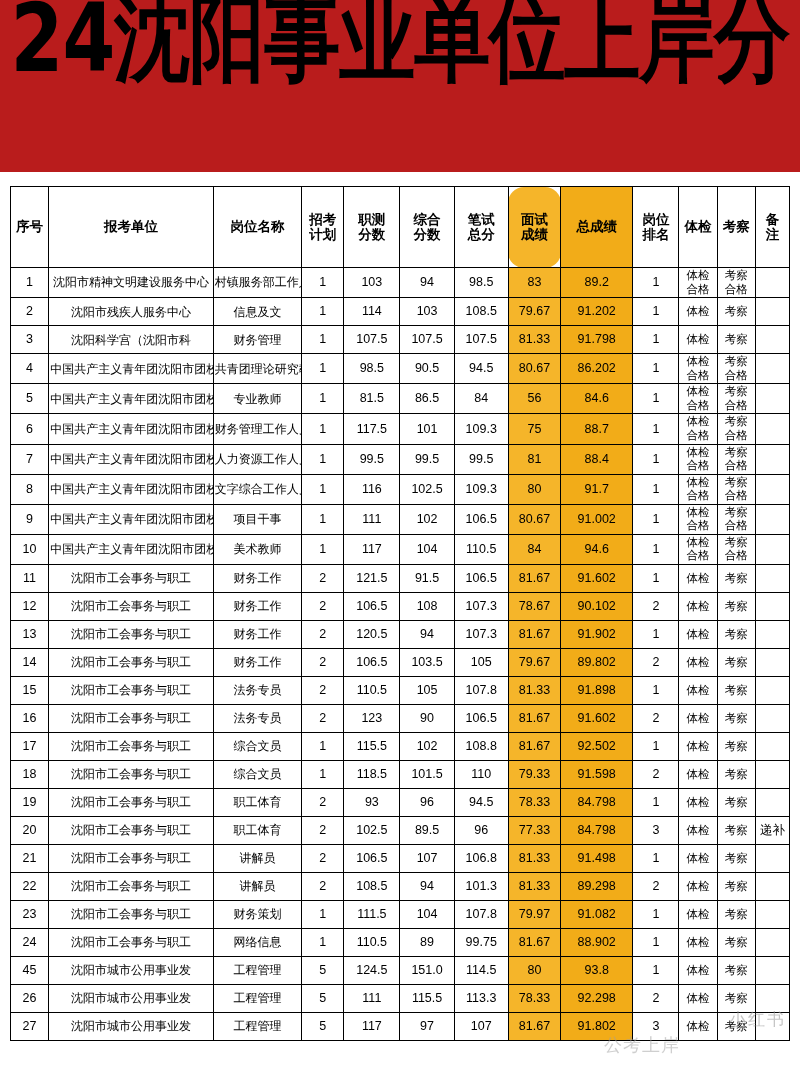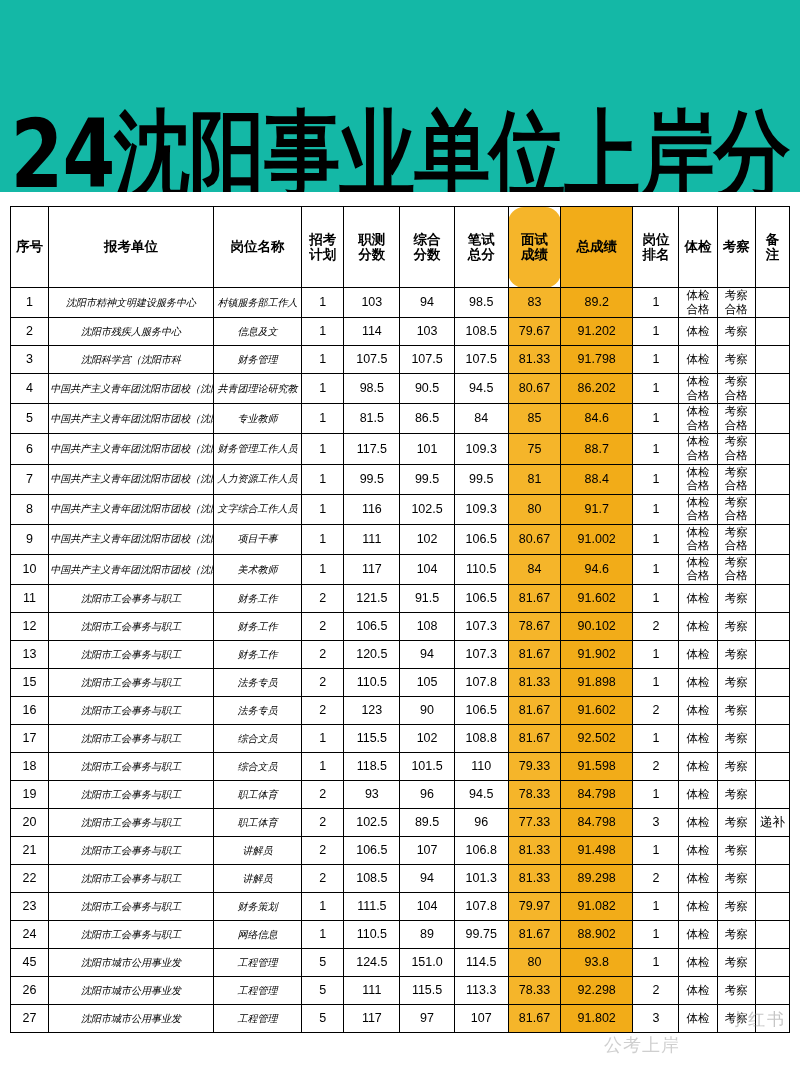--- a/index.html
+++ b/index.html
@@ -14,24 +14,24 @@
     overflow: hidden;
   }
   .page {
     position: relative;
     width: 800px;
     height: 1067px;
     background: #ffffff;
   }
   .banner {
     width: 800px;
-    height: 192px;
-    background: #14b8a6;
+    height: 172px;
+    background: #b91c1c;
     display: flex;
-    align-items: flex-end;
+    align-items: flex-start;
     justify-content: center;
     overflow: hidden;
   }
   .banner-title {
     font-family: "DejaVu Sans", sans-serif;
     font-weight: bold;
     font-size: 76px;
     line-height: 1;
     color: #000000;
     letter-spacing: -1px;
@@ -69,24 +69,23 @@
   thead th .stack {
     display: block;
     line-height: 1.12;
   }
   tbody td {
     height: 25px;
   }
   td.unit, td.post {
     text-align: left;
     padding-left: 3px;
-    font-size: 10px;
+    font-size: 12px;
     white-space: normal;
     line-height: 1.1;
-    font-style: italic;
   }
   .cell-hl-interview {
     background: #f5b52a;
   }
   .cell-hl-total {
     background: #f2ac18;
   }
   thead th.hl-interview {
     background: #f5b52a;
     border-radius: 16px;
@@ -281,21 +280,21 @@
             <td></td>
           </tr>
           <tr>
             <td>5</td>
             <td class="unit">中国共产主义青年团沈阳市团校（沈阳市青少</td>
             <td class="post">专业教师</td>
             <td>1</td>
             <td>81.5</td>
             <td>86.5</td>
             <td>84</td>
-            <td class="cell-hl-interview">85</td>
+            <td class="cell-hl-interview">56</td>
             <td class="cell-hl-total">84.6</td>
             <td>1</td>
             <td class="small">
               <div>体检</div>
               <div>合格</div>
             </td>
             <td class="small">
               <div>考察</div>
               <div>合格</div>
             </td>
@@ -440,20 +439,35 @@
             <td>13</td>
             <td class="unit">沈阳市工会事务与职工</td>
             <td class="post">财务工作</td>
             <td>2</td>
             <td>120.5</td>
             <td>94</td>
             <td>107.3</td>
             <td class="cell-hl-interview">81.67</td>
             <td class="cell-hl-total">91.902</td>
             <td>1</td>
+            <td class="small">体检</td>
+            <td class="small">考察</td>
+            <td></td>
+          </tr>
+          <tr>
+            <td>14</td>
+            <td class="unit">沈阳市工会事务与职工</td>
+            <td class="post">财务工作</td>
+            <td>2</td>
+            <td>106.5</td>
+            <td>103.5</td>
+            <td>105</td>
+            <td class="cell-hl-interview">79.67</td>
+            <td class="cell-hl-total">89.802</td>
+            <td>2</td>
             <td class="small">体检</td>
             <td class="small">考察</td>
             <td></td>
           </tr>
           <tr>
             <td>15</td>
             <td class="unit">沈阳市工会事务与职工</td>
             <td class="post">法务专员</td>
             <td>2</td>
             <td>110.5</td>

